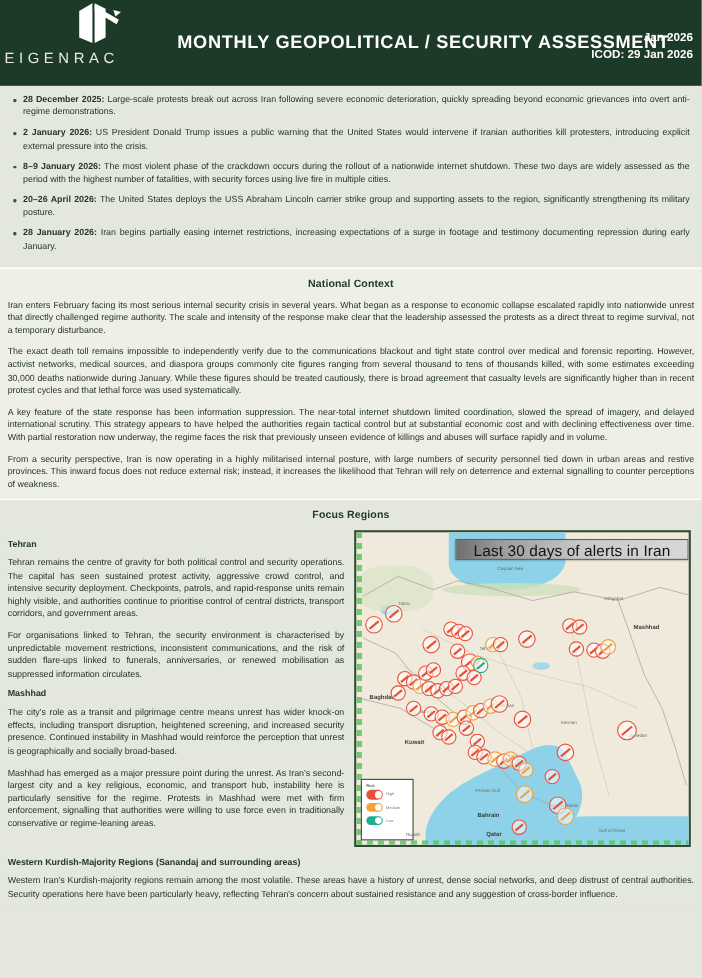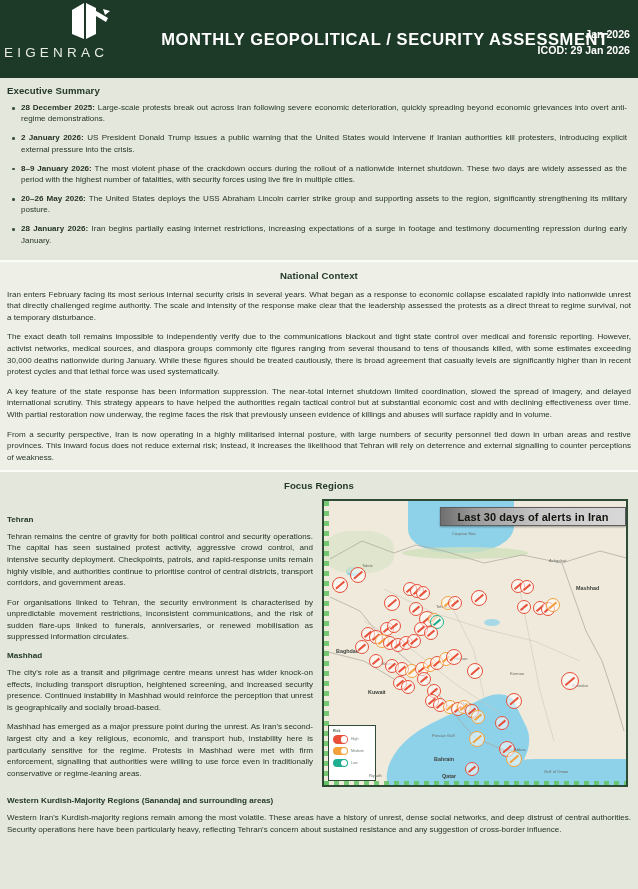--- a/index.html
+++ b/index.html
@@ -61,41 +61,41 @@
   }
   ul.bullets li b{font-weight:bold;}
 
   p.para{
     margin:0 0 8px 0;font-size:8.05px;line-height:1.44;color:#263626;
     text-align:justify;
   }
   p.para:last-child{margin-bottom:0;}
 
   
-  .focus-wrap{display:flex;gap:9px;align-items:flex-end;}
+  .focus-wrap{display:flex;gap:9px;align-items:center;}
   .focus-left{width:306px;flex:0 0 306px;}
   .focus-right{flex:1;}
   h3.sub-head{
     font-size:8.1px;font-weight:bold;margin:0 0 7px 0;color:#24392b;
   }
   .focus-left p.para{margin-bottom:8px;}
 
   
   .map-box{
     position:relative;width:306px;height:288px;
     border:2px solid #2f4a35;box-sizing:border-box;overflow:hidden;
     background:#e9e5d8;
   }
   .map-canvas{position:absolute;inset:0;}
   .map-banner{
-    position:absolute;right:0;top:6px;height:19px;width:186px;
+    position:absolute;right:0;top:6px;height:19px;width:212px;
     background:linear-gradient(to right,#6f6f6f 0%,#9a9a9a 18%,#c9c9c9 55%,#d8d8d8 100%);
     border:1px solid #5d5d5d;box-sizing:border-box;
     display:flex;align-items:center;justify-content:center;
-    color:#14140f;font-size:11px;font-weight:bold;letter-spacing:.1px;
+    color:#14140f;font-size:14px;font-weight:normal;letter-spacing:.1px;
     box-shadow:0 1px 2px rgba(0,0,0,.35);
   }
   .legend{
     position:absolute;left:4px;bottom:4px;width:48px;height:56px;
     background:#ffffff;border:1.6px solid #2f4a35;box-sizing:border-box;
     padding:3px 3px 2px 4px;
   }
   .legend-title{font-size:3.6px;color:#4c6a52;margin-bottom:2px;font-weight:bold;}
   .legend-row{display:flex;align-items:center;gap:3px;margin-bottom:3.2px;}
   .pill{
@@ -158,26 +158,25 @@
     <div class="title-block">
       <div class="title-main">MONTHLY GEOPOLITICAL / SECURITY ASSESSMENT</div>
     </div>
     <div class="date-block">
       <div>Jan 2026</div>
       <div>ICOD: 29 Jan 2026</div>
     </div>
   </div>
 
   <div class="sect sect-a">
-    <h2 class="sec-head">Executive Summary</h2>
     <ul class="bullets">
       <li><b>28 December 2025:</b> <span id="b0">Large-scale protests break out across Iran following severe economic deterioration, quickly spreading beyond economic grievances into overt anti-regime demonstrations.</span></li>
       <li><b>2 January 2026:</b> <span id="b1">US President Donald Trump issues a public warning that the United States would intervene if Iranian authorities kill protesters, introducing explicit external pressure into the crisis.</span></li>
       <li><b>8–9 January 2026:</b> <span id="b2">The most violent phase of the crackdown occurs during the rollout of a nationwide internet shutdown. These two days are widely assessed as the period with the highest number of fatalities, with security forces using live fire in multiple cities.</span></li>
-      <li><b>20–26 May 2026:</b> <span id="b4">The United States deploys the USS Abraham Lincoln carrier strike group and supporting assets to the region, significantly strengthening its military posture.</span></li>
+      <li><b>20–26 April 2026:</b> <span id="b4">The United States deploys the USS Abraham Lincoln carrier strike group and supporting assets to the region, significantly strengthening its military posture.</span></li>
       <li><b>28 January 2026:</b> <span id="b6">Iran begins partially easing internet restrictions, increasing expectations of a surge in footage and testimony documenting repression during early January.</span></li>
     </ul>
   </div>
 
   <div class="rule"></div>
 
   <div class="sect sect-b">
     <h2 class="sec-head center">National Context</h2>
     <p class="para">Iran enters February facing its most serious internal security crisis in several years. What began as a response to economic collapse escalated rapidly into nationwide unrest that directly challenged regime authority. The scale and intensity of the response make clear that the leadership assessed the protests as a direct threat to regime survival, not a temporary disturbance.</p>
     <p class="para">The exact death toll remains impossible to independently verify due to the communications blackout and tight state control over medical and forensic reporting. However, activist networks, medical sources, and diaspora groups commonly cite figures ranging from several thousand to tens of thousands killed, with some estimates exceeding 30,000 deaths nationwide during January. While these figures should be treated cautiously, there is broad agreement that casualty levels are significantly higher than in recent protest cycles and that lethal force was used systematically.</p>

